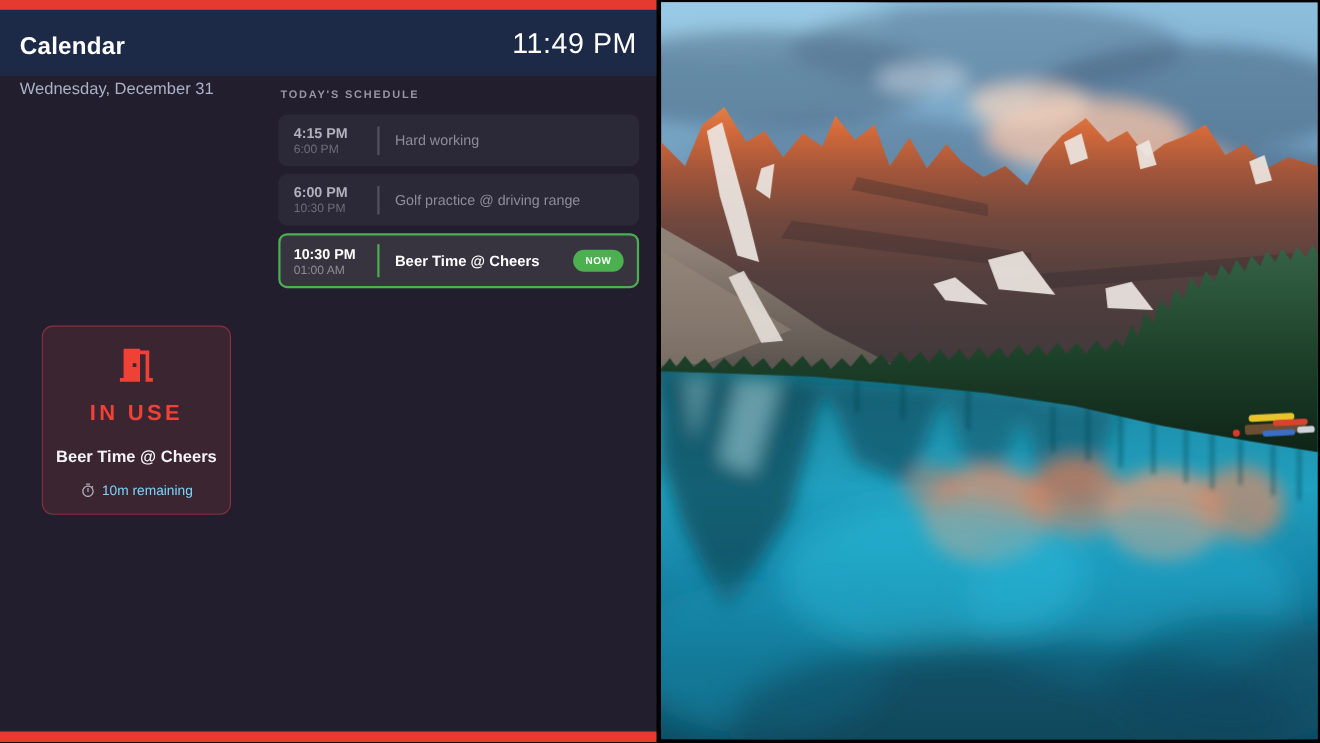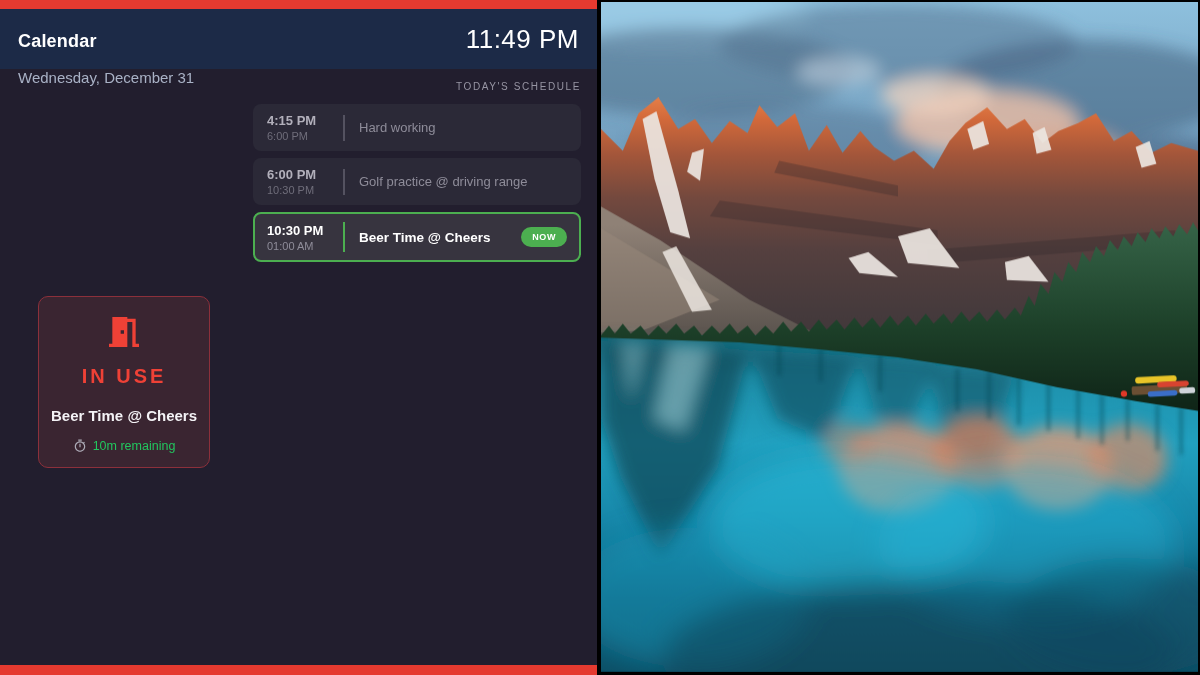--- a/index.html
+++ b/index.html
@@ -7,42 +7,42 @@
   body { font-family:"Liberation Sans", sans-serif; }
   .app { width:1200px; height:675px; display:flex; overflow:hidden; background:#000; }
 
   
   .panel { width:597px; height:675px; display:flex; flex-direction:column; background:#221e2e; }
   .accent-bar { height:9px; background:#e53a30; flex:0 0 auto; }
   .accent-bar.bottom { height:10px; }
 
   .header { height:60px; background:#1c2a47; display:flex; align-items:center; padding:0 18px; flex:0 0 auto; }
   .header-titles { display:flex; flex-direction:column; }
-  .app-title { color:#ffffff; font-size:18px; font-weight:bold; letter-spacing:.2px;margin-top:39px; }
+  .app-title { color:#ffffff; font-size:22px; font-weight:bold; letter-spacing:.2px;margin-top:39px; }
   .app-date { color:#a9b2c6; font-size:15px; margin-top:17px; }
   .clock { margin-left:auto; color:#ffffff; font-size:26px; font-weight:400; letter-spacing:.5px; }
 
   .content { position:relative; flex:1 1 auto; }
 
   
   .status-card {
     position:absolute; left:38px; top:227px; width:172px; height:172px;
     background:#3a2531; border:1.5px solid #8c303b; border-radius:10px;
     display:flex; flex-direction:column; align-items:center; justify-content:center;
     text-align:center; padding:10px;
   }
   .door-icon { width:40px; height:40px; }
   .status-state { margin-top:13px; color:#ef4136; font-size:20px; font-weight:bold; letter-spacing:3px; }
   .status-event { margin-top:19px; color:#f4f3f6; font-size:15px; font-weight:bold; }
-  .status-remaining { margin-top:15px; color:#22c55e; font-size:12.5px; display:flex; align-items:center; gap:6px; }
+  .status-remaining { margin-top:15px; color:#7dd3fc; font-size:12.5px; display:flex; align-items:center; gap:6px; }
   .timer-icon { width:14px; height:14px; }
 
   
   .schedule { position:absolute; left:253px; top:12px; width:328px; }
-  .schedule-label { color:#9795a3; font-size:10px; font-weight:normal; letter-spacing:1.6px; margin:0 0 12px 18px;text-align:right; }
+  .schedule-label { color:#9795a3; font-size:10px; font-weight:bold; letter-spacing:1.6px; margin:0 0 12px 2px; }
   .event-row {
     display:flex; align-items:center; height:47px; padding:0 14px;
     background:#2b2937; border-radius:8px; margin-bottom:7px; cursor:default;
   }
   .event-times { width:62px; flex:0 0 auto; display:flex; flex-direction:column; }
   .event-start { font-size:13px; font-weight:bold; color:#b2b0bb; }
   .event-end { font-size:11px; color:#6f6d7a; margin-top:2px; }
   .event-divider { width:2px; height:26px; background:#545260; margin:0 14px; flex:0 0 auto; }
   .event-title { font-size:13px; color:#8e8c99; white-space:nowrap; overflow:hidden; }
   .event-row.current { height:50px; background:#37343f; border:2px solid #4caf50; padding:0 12px; }

